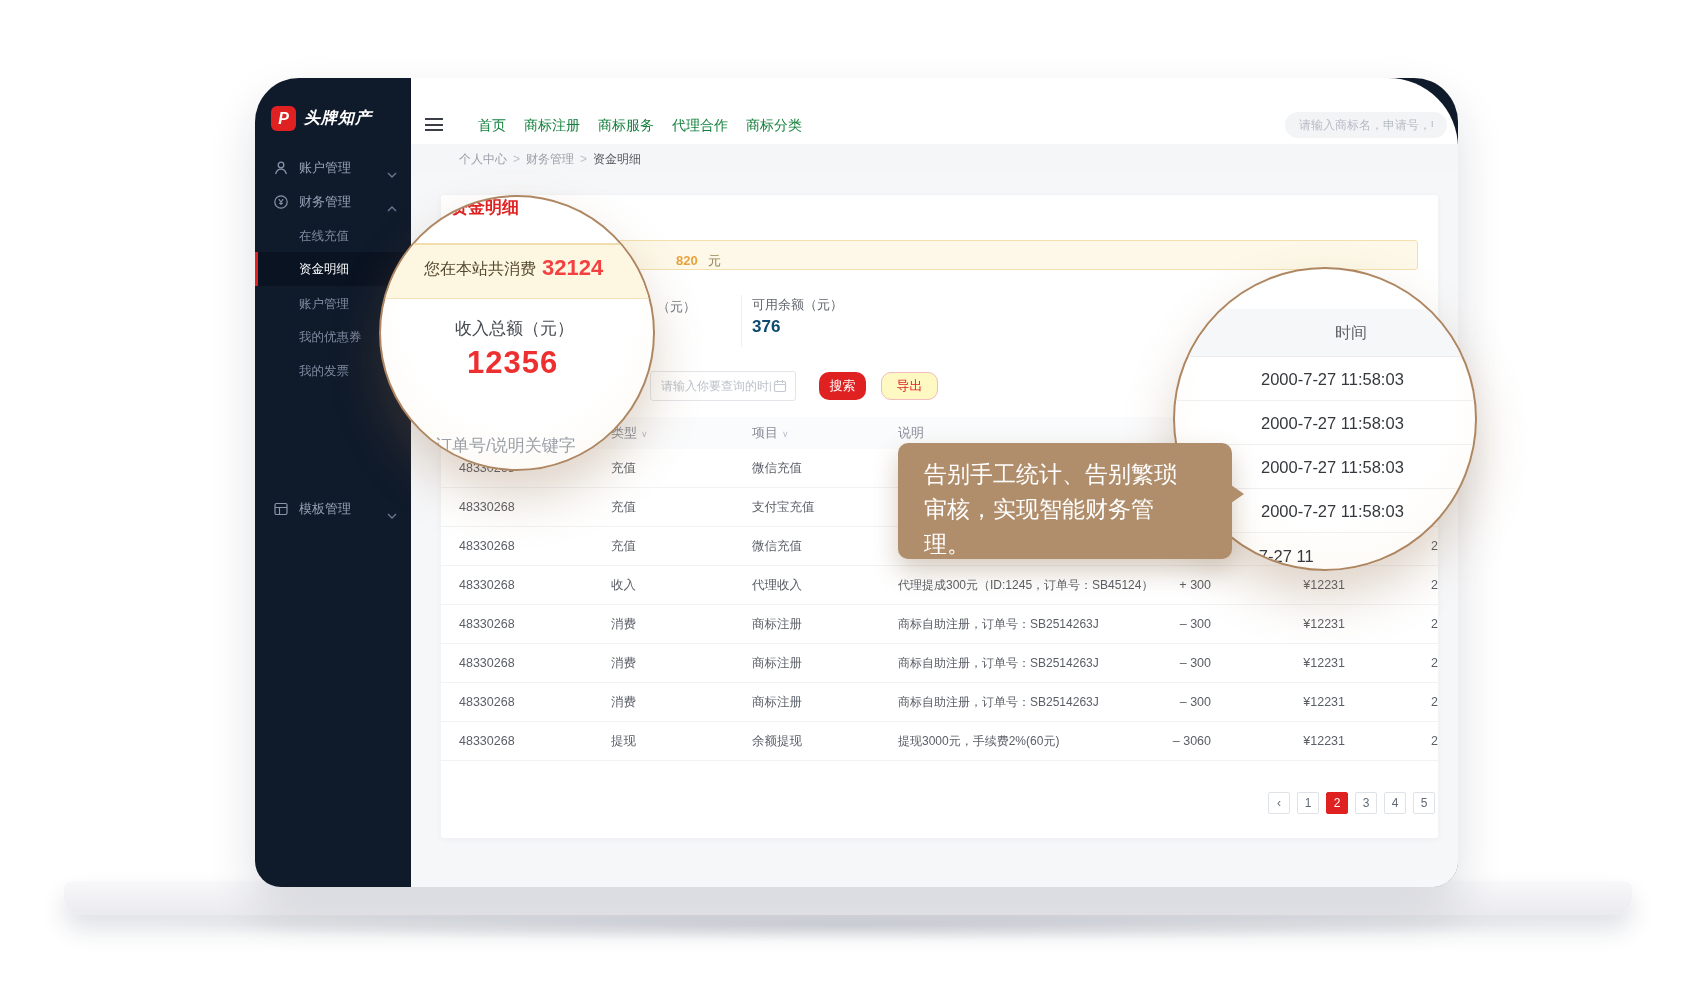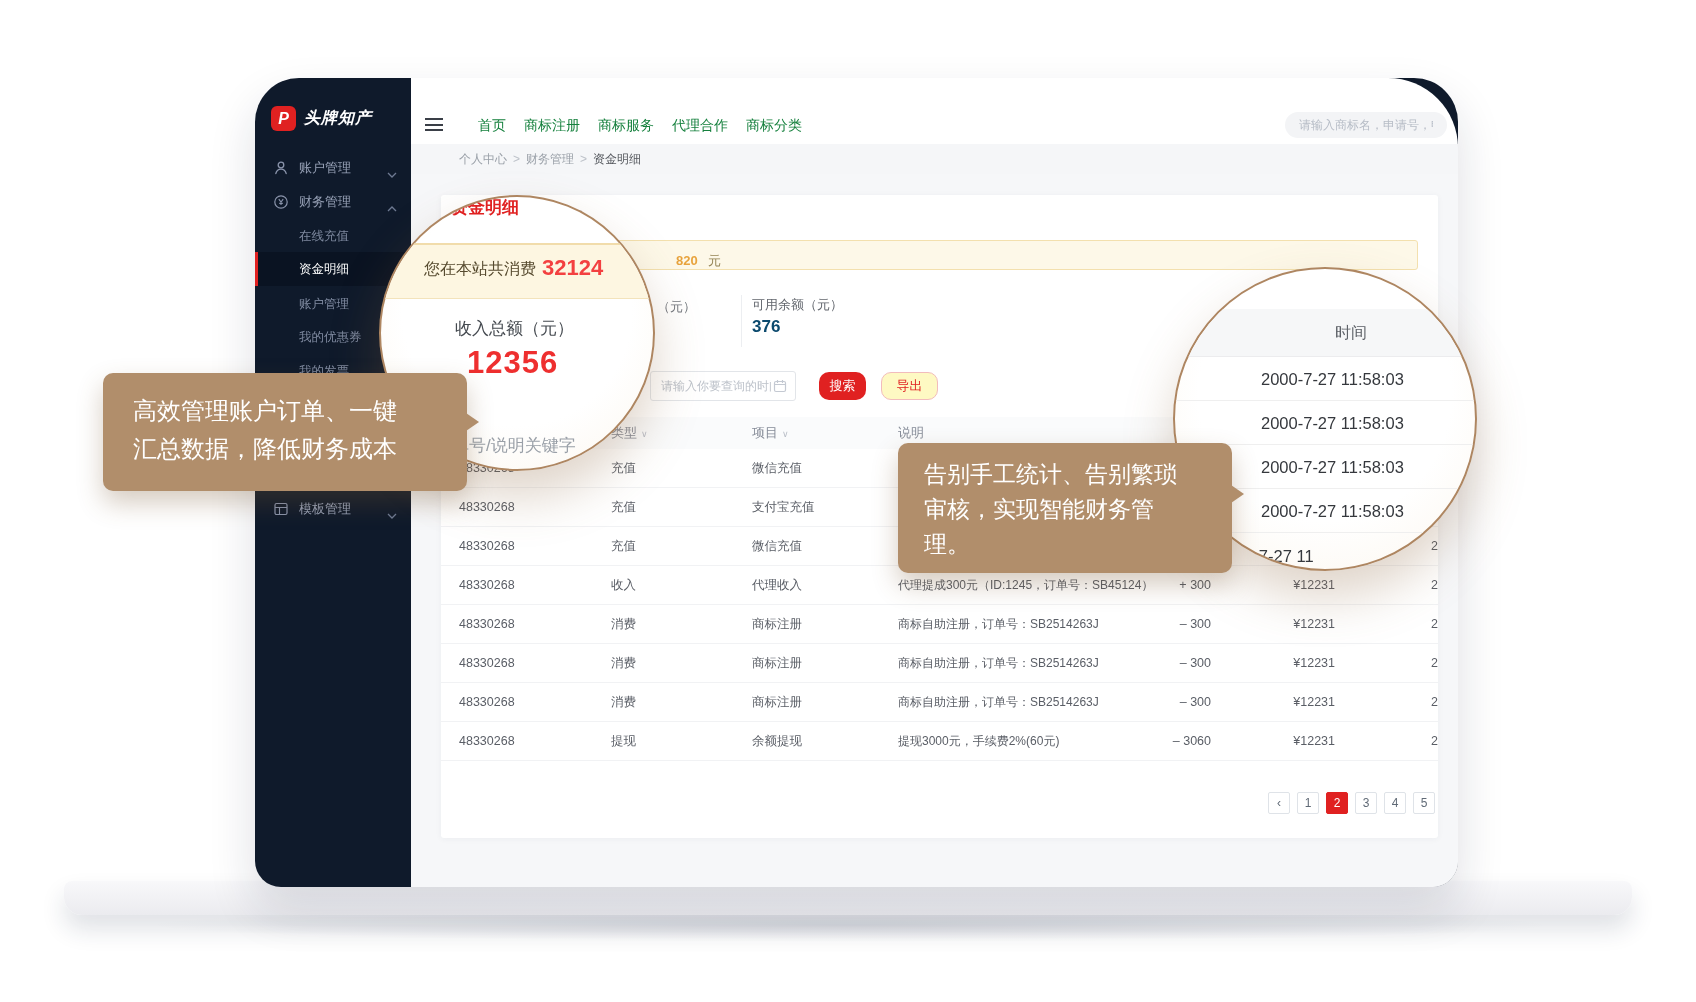--- a/index.html
+++ b/index.html
@@ -74,21 +74,21 @@
   .date-in svg { position:absolute; right:8px; top:7px; }
   .btn { position:absolute; height:28px; border-radius:10px; font-size:13px; cursor:pointer; font-family:inherit; }
   .btn-search { left:378px; top:177px; width:47px; background:#e02121; color:#fff; border:none; }
   .btn-export { left:440px; top:177px; width:57px; background:#fef9c3; color:#e02121; border:1px solid #f2bcbc; }
 
   
   .thead { position:absolute; left:0; top:222px; width:997px; height:32px; background:#fafbfc; }
   .thead span { position:absolute; top:0; line-height:32px; font-size:13px; color:#868c98; white-space:nowrap; }
   .caret::after { content:"∨"; font-size:9px; color:#b9bec7; margin-left:4px; }
   .h1,.c1 { left:18px; } .h2,.c2 { left:170px; } .h3,.c3 { left:311px; } .h4,.c4 { left:457px; }
-  .h5,.c5 { right:227px; text-align:right; } .h6,.c6 { right:103px; text-align:right; } .h7,.c7 { left:990px; }
+  .h5,.c5 { right:227px; text-align:right; } .h6,.c6 { right:93px; text-align:right; } .h7,.c7 { left:990px; }
   .tbody { position:absolute; left:0; top:254px; width:997px; }
   .trow { position:relative; height:39px; border-bottom:1px solid #f1f2f4; }
   .trow span { position:absolute; top:0; line-height:38px; font-size:12.5px; color:#5a5e66; white-space:nowrap; }
   .trow .c4 { font-size:12px; }
 
   
   .pager { position:absolute; left:827px; top:597px; display:flex; gap:7px; }
   .pg { width:22px; height:22px; line-height:20px; text-align:center; font-size:12px; color:#606a76;
     border:1px solid #dfe3e8; border-radius:2px; background:#fff; cursor:pointer; }
   .pg.active { background:#e02121; border-color:#e02121; color:#fff; }
@@ -110,21 +110,21 @@
   .mr-band { position:absolute; left:0; top:40px; width:304px; height:48px; background:#f6f7f8; border-bottom:1px solid #ececee; }
   .mr-band span { position:absolute; left:160px; line-height:48px; font-size:16px; color:#5c6066; }
   .mr-row { position:absolute; left:0; width:304px; height:44px; border-bottom:1px solid #efefef; }
   .mr-row span { position:absolute; left:86px; line-height:44px; font-size:16.5px; color:#35383d; white-space:nowrap; }
   .mr-partial { position:absolute; left:60px; top:278px; font-size:16.5px; color:#35383d; white-space:nowrap; }
 
   
   .callout { position:absolute; background:#b18e6b; border-radius:10px; color:#fff; z-index:6;
     box-shadow:0 12px 26px rgba(120,85,50,.30); }
   .co-left { left:103px; top:373px; width:364px; height:118px; padding:19px 0 0 30px; font-size:24px; line-height:38px; }
-  .co-right { left:898px; top:443px; width:334px; height:130px; padding:14px 0 0 26px; font-size:23px; line-height:35px; }
+  .co-right { left:898px; top:443px; width:334px; height:116px; padding:14px 0 0 26px; font-size:23px; line-height:35px; }
   .arrow-r { position:absolute; right:-12px; width:0; height:0; border-top:9px solid transparent;
     border-bottom:9px solid transparent; border-left:13px solid #b18e6b; }
 </style>
 </head>
 <body>
 
 <div id="canvas">
 
   <div class="floor"></div>
   <div class="base"></div>
@@ -363,25 +363,20 @@
       </div>
     <div class="mr-row" style="top:176px;">
         <span>2000-7-27  11:58:03</span>
       </div>
     <div class="mr-row" style="top:220px;">
         <span>2000-7-27  11:58:03</span>
       </div>
     <span class="mr-partial">00-7-27  11</span>
   </div>
 
-  <div class="callout co-left">
-    <div>高效管理账户订单、一键</div>
-    <div>汇总数据，降低财务成本</div>
-    <div class="arrow-r" style="top:40px;"></div>
-  </div>
   <div class="callout co-right">
     <div>告别手工统计、告别繁琐</div>
     <div>审核，实现智能财务管</div>
     <div>理。</div>
     <div class="arrow-r" style="top:42px;"></div>
   </div>
 
 </div>
 
 </body></html>

